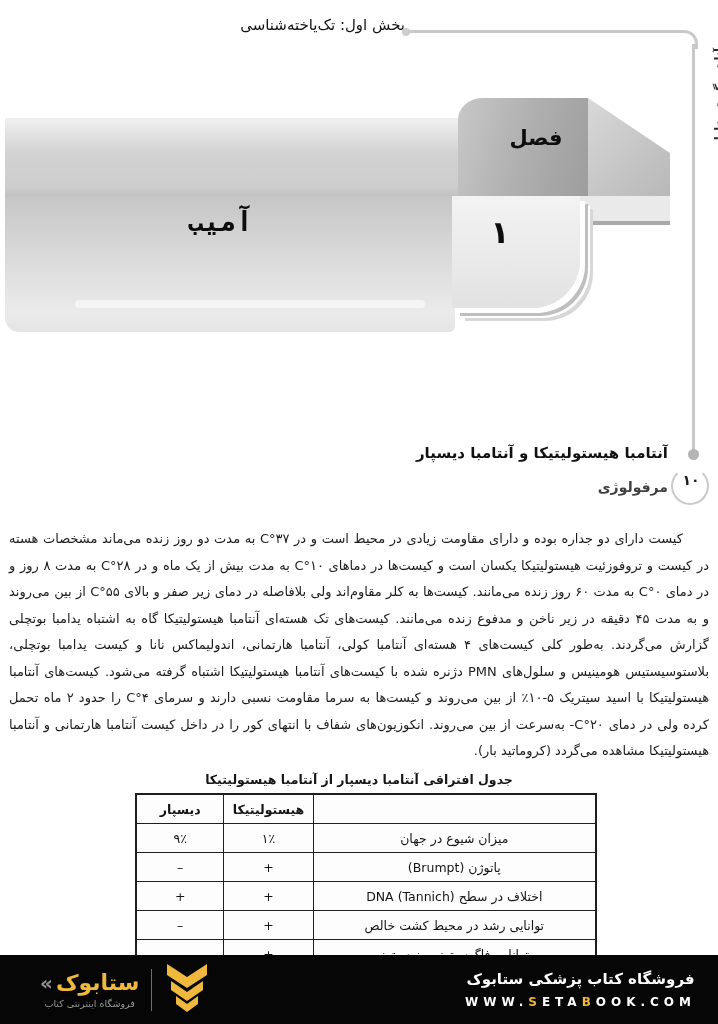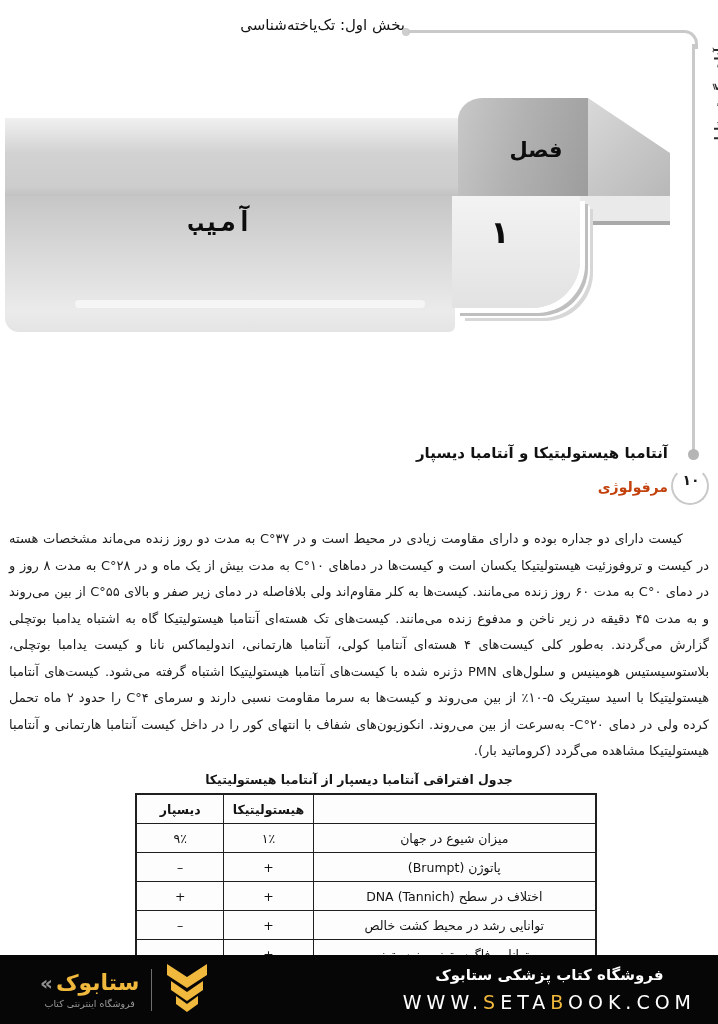--- a/index.html
+++ b/index.html
@@ -40,31 +40,31 @@
              box-shadow:5px 5px 0 0 #ffffff,8px 8px 0 0 #bfbfbf,10px 10px 0 0 #ffffff,13px 13px 0 0 #d7d7d7;}
   .strip-right{position:absolute;left:580px;top:196px;width:90px;height:26px;background:#eaeaea;}
   .strip-line{position:absolute;left:540px;top:221px;width:130px;height:4px;background:#a9a9a9;}
   .chap-tab{position:absolute;left:458px;top:98px;width:130px;height:98px;
             background:linear-gradient(105deg,#c8c8c8 0%,#b2b2b2 45%,#9d9d9d 100%);
             border-top-left-radius:24px 22px;}
   .chap-fold{position:absolute;left:588px;top:98px;width:82px;height:98px;
              clip-path:polygon(0 0,100% 56%,100% 100%,0 100%);
              background:linear-gradient(135deg,#d9d9d9 0%,#c6c6c6 55%,#b8b8b8 100%);}
   .chap-word{position:absolute;left:500px;top:126px;width:72px;text-align:center;
-             font-size:21px;font-weight:bold;color:#0d0d0d;margin-top:12px;}
+             font-size:21px;font-weight:bold;color:#0d0d0d;}
   .chap-num{position:absolute;left:480px;top:214px;width:40px;text-align:center;
             font-size:31px;font-weight:bold;color:#0d0d0d;}
   .chap-title{position:absolute;left:150px;top:206px;width:140px;text-align:center;
               font-size:27px;font-weight:bold;color:#0d0d0d;font-family:Liberation Mono, monospace;}
 
   
   .art-heading{position:absolute;top:444px;right:50px;font-size:15px;font-weight:bold;
                direction:rtl;white-space:nowrap;color:#121212;}
   .art-sub{position:absolute;top:479px;right:50px;font-size:14px;font-weight:bold;
-           direction:rtl;color:#c2410c;}
+           direction:rtl;color:#404040;}
   .art-body{position:absolute;top:506px;left:9px;right:9px;direction:rtl;
             text-align:justify;font-size:13px;line-height:26.5px;color:#1c1c1c;
             text-indent:26px;margin-top:20px;}
   .tbl-caption{position:absolute;top:772px;left:0;right:0;text-align:center;direction:rtl;
                font-size:12.5px;font-weight:bold;color:#161616;}
 
   
   .tbl-wrap{position:absolute;top:793px;right:121px;width:462px;}
   table.diff{border-collapse:collapse;width:100%;direction:rtl;background:#fdfdfd;
              font-size:12.5px;color:#141414;}
@@ -82,21 +82,21 @@
           padding:0 22px 0 40px;z-index:20;}
   .f-logo{display:flex;align-items:center;gap:12px;direction:ltr;}
   .f-wordmark-col{text-align:center;}
   .f-wordmark{display:flex;align-items:baseline;gap:3px;direction:ltr;justify-content:center;}
   .f-guillemet{color:#8f8f8f;font-size:20px;font-weight:bold;}
   .f-brand{color:#f0b83c;font-size:22px;font-weight:bold;direction:rtl;}
   .f-sub{color:#9a9a9a;font-size:9.5px;margin-top:3px;direction:rtl;}
   .f-div{width:1px;height:42px;background:#6e6e6e;}
   .f-text{ text-align:center;}
   .f-store{color:#ffffff;font-size:15px;font-weight:bold;direction:rtl;margin-bottom:7px;}
-  .f-url{color:#ffffff;font-size:19px;font-weight:normal;letter-spacing:5px;direction:ltr;
+  .f-url{color:#ffffff;font-size:12px;font-weight:bold;letter-spacing:5px;direction:ltr;
          white-space:nowrap;}
   .f-url .gold{color:#f0b83c;}
 </style>
 </head>
 <body>
 
 <div class="page">
 
   <div class="hdr-title">بخش اول: تک‌یاخته‌شناسی</div>
   <div class="hdr-dot"></div>

